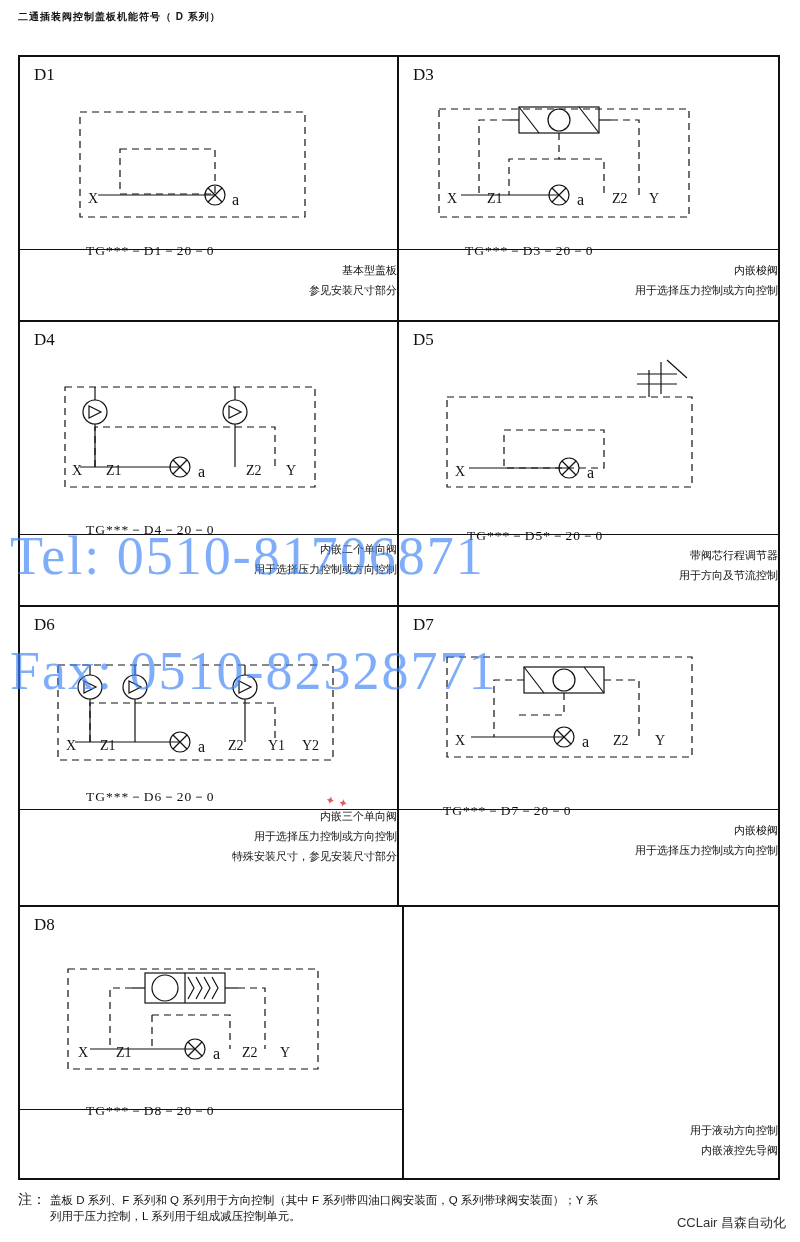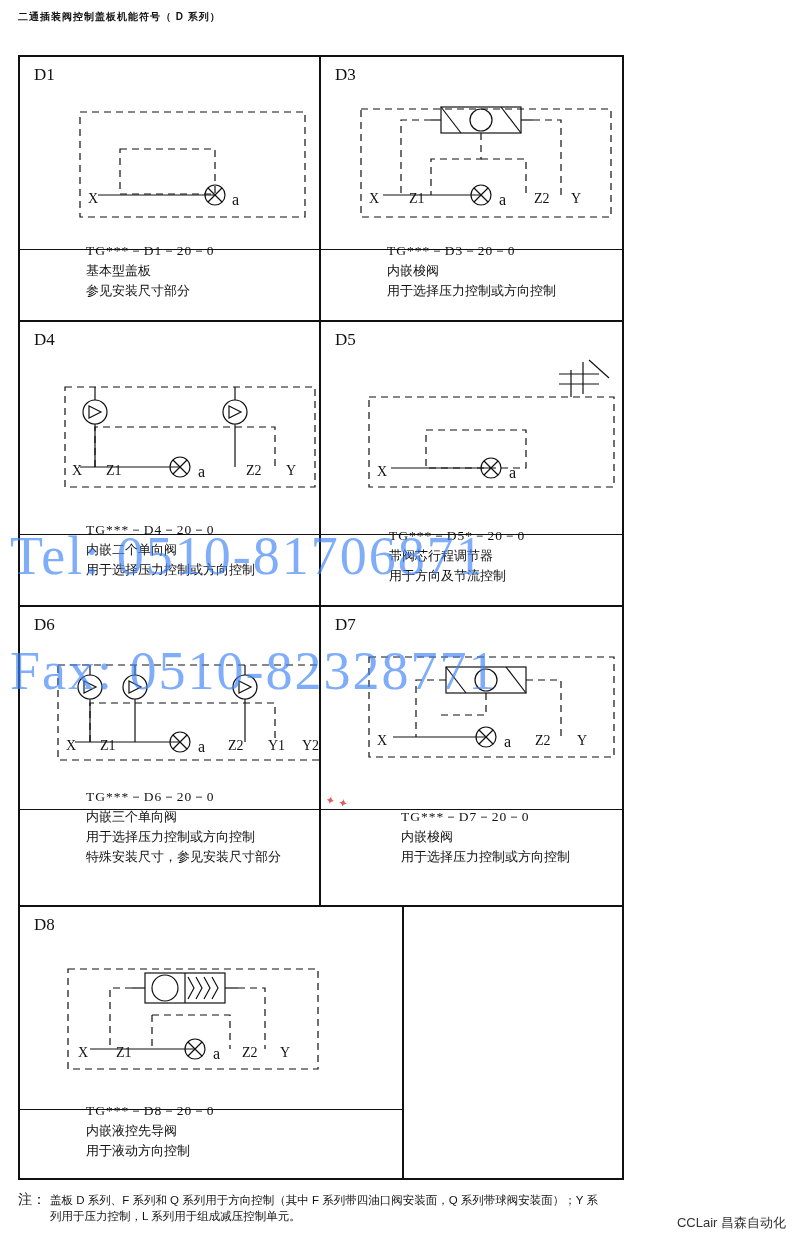--- a/index.html
+++ b/index.html
@@ -16,21 +16,21 @@
   
   .doc-title{
     position:absolute;left:18px;top:10px;
     font-family:"Liberation Sans", sans-serif;
     font-weight:bold;font-size:10px;letter-spacing:1px;
   }
 
   
   .grid{
     position:absolute;left:18px;top:55px;
-    width:606px;height:1125px;
+    width:762px;height:1125px;
     border:2px solid #111;
     box-sizing:border-box;
   }
   .row{display:flex;width:100%;box-sizing:border-box;border-bottom:2px solid #111;}
   .row:last-child{border-bottom:none;}
   .cell{
     box-sizing:border-box;
     border-right:2px solid #111;
     position:relative;
     overflow:hidden;
@@ -51,21 +51,21 @@
   }
   .caption{
     padding-left:66px;
     font-size:13.5px;
     line-height:20px;
   }
   .caption .model{
     font-family:"Liberation Serif", serif;
     letter-spacing:1px;
   }
-  .caption .cn{font-family:Liberation Serif, serif;font-size:13px;}
+  .caption .cn{font-family:Liberation Mono, monospace;font-size:11px;text-align:right;}
 
   
   .sep{
     position:absolute;left:0;right:0;height:1px;background:#111;
   }
 
   
   .note{
     position:absolute;left:18px;top:1192px;width:770px;
     font-family:"Liberation Sans", sans-serif;
@@ -291,21 +291,21 @@
             <circle class="solid" cx="165" cy="100" r="10"></circle>
             <line class="solid" x1="158" y1="93" x2="172" y2="107"></line>
             <line class="solid" x1="172" y1="93" x2="158" y2="107"></line>
             <text class="lbl" x="56" y="108">X</text>
             <text class="lbl" x="183" y="110" style="font-size:16px;">a</text>
             <text class="lbl" x="214" y="108">Z2</text>
             <text class="lbl" x="256" y="108">Y</text>
           </svg>
         </div>
         <div class="sep" style="top:202px;"></div>
-        <div class="caption" style="margin-top:20px;padding-left:80px;">
+        <div class="caption" style="margin-top:14px;padding-left:44px;">
           <div class="model">TG***－D7－20－0</div>
           <div class="cn">内嵌梭阀</div>
           <div class="cn">用于选择压力控制或方向控制</div>
         </div>
       </div>
     </div>
 
     <div class="row" style="height:271px;">
       <div class="cell full">
         <div class="code">D8</div>
@@ -329,22 +329,22 @@
             <text class="lbl" x="58" y="120">X</text>
             <text class="lbl" x="96" y="120">Z1</text>
             <text class="lbl" x="193" y="122" style="font-size:16px;">a</text>
             <text class="lbl" x="222" y="120">Z2</text>
             <text class="lbl" x="260" y="120">Y</text>
           </svg>
         </div>
         <div class="sep" style="top:202px;width:382px;"></div>
         <div class="caption" style="margin-top:14px;">
           <div class="model">TG***－D8－20－0</div>
+          <div class="cn">用于液动方向控制</div>
           <div class="cn">内嵌液控先导阀</div>
-          <div class="cn">用于液动方向控制</div>
         </div>
 
         <div style="position:absolute;left:382px;top:0;bottom:0;width:2px;background:#111;"></div>
       </div>
     </div>
 
   </div>
 
   <div class="note">
     <span class="lbl">注：</span>

